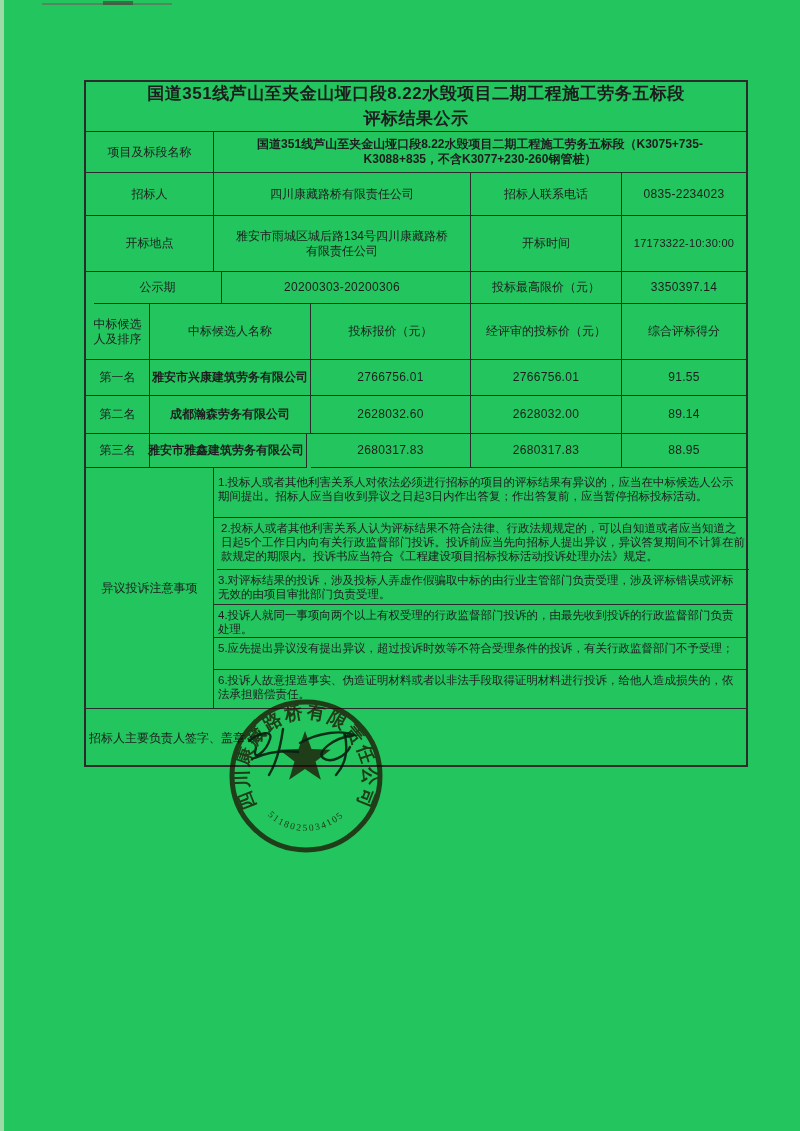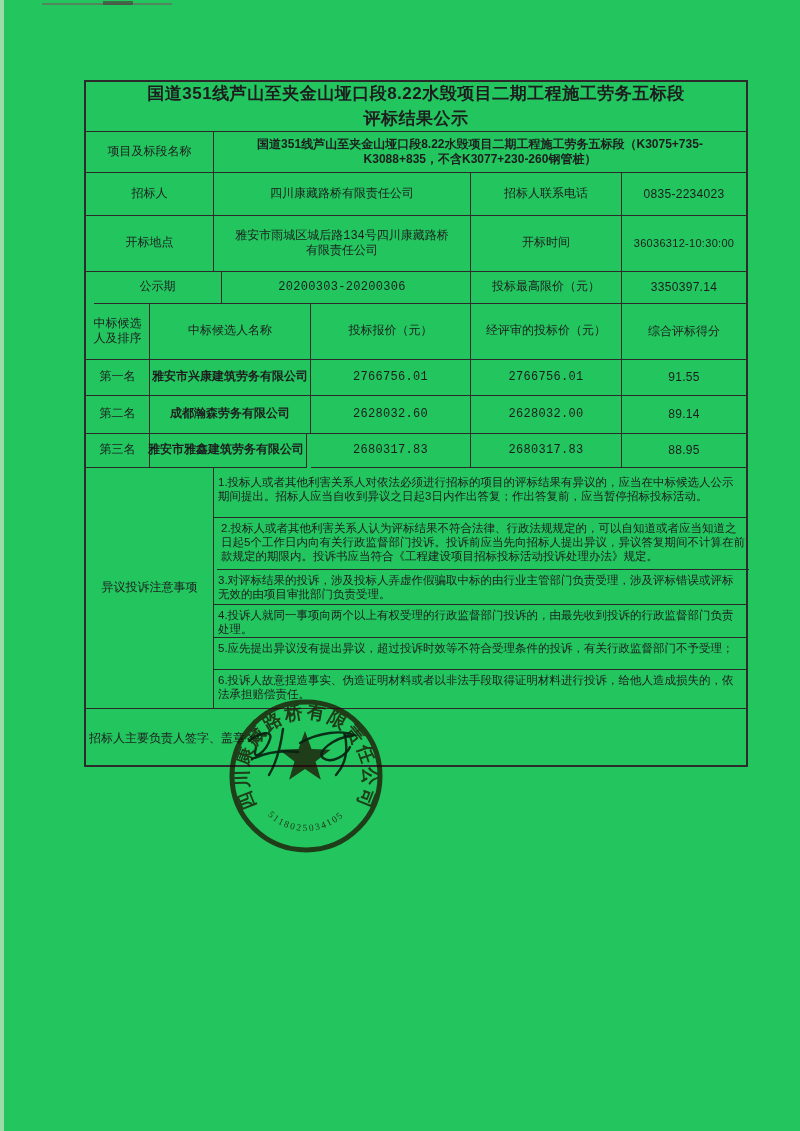--- a/index.html
+++ b/index.html
@@ -21,21 +21,21 @@
     position:absolute; left:84px; top:80px; width:664px; height:687px;
     border:2px solid #2b2b2b;
   }
   .cell {
     position:absolute;
     border-color:#2b2b2b;
     display:flex; align-items:center; justify-content:center;
     text-align:center; line-height:1.25;
     font-size:12px;
   }
-  .br { border-right:1px solid #2b2b2b;font-family:Liberation Mono, monospace; }
+  .br { border-right:1px solid #2b2b2b; }
   .bb { border-bottom:1px solid #2b2b2b; }
   .title-cell { font-size:17px; font-weight:700; flex-direction:column; line-height:1.45; letter-spacing:.5px; }
   .lbl { font-weight:400; }
   .bold { font-weight:700; }
   .num { letter-spacing:.3px; }
   .small { font-size:11px; }
   .notice-item {
     align-items:flex-start; justify-content:flex-start;
     text-align:left; padding:3px 3px 0 4px;
     font-size:11.5px; line-height:14px; overflow:hidden;
@@ -72,21 +72,21 @@
     <div class="cell bb bold" style="left:128px;top:50px;width:532px;height:41px;padding:0 6px;">国道351线芦山至夹金山垭口段8.22水毁项目二期工程施工劳务五标段（K3075+735-K3088+835，不含K3077+230-260钢管桩）</div>
 
     <div class="cell br bb lbl" style="left:0;top:91px;width:128px;height:43px;">招标人</div>
     <div class="cell br bb" style="left:128px;top:91px;width:257px;height:43px;">四川康藏路桥有限责任公司</div>
     <div class="cell br bb lbl" style="left:385px;top:91px;width:151px;height:43px;">招标人联系电话</div>
     <div class="cell bb num" style="left:536px;top:91px;width:124px;height:43px;">0835-2234023</div>
 
     <div class="cell br bb lbl" style="left:0;top:134px;width:128px;height:56px;">开标地点</div>
     <div class="cell br bb" style="left:128px;top:134px;width:257px;height:56px;padding:0 16px;">雅安市雨城区城后路134号四川康藏路桥有限责任公司</div>
     <div class="cell br bb lbl" style="left:385px;top:134px;width:151px;height:56px;">开标时间</div>
-    <div class="cell bb num small" style="left:536px;top:134px;width:124px;height:56px;">36036312-10:30:00</div>
+    <div class="cell bb num small" style="left:536px;top:134px;width:124px;height:56px;">17173322-10:30:00</div>
 
     <div class="cell br bb lbl" style="left:8px;top:190px;width:128px;height:32px;">公示期</div>
     <div class="cell br bb num" style="left:128px;top:190px;width:257px;height:32px;">20200303-20200306</div>
     <div class="cell br bb lbl" style="left:385px;top:190px;width:151px;height:32px;">投标最高限价（元）</div>
     <div class="cell bb num" style="left:536px;top:190px;width:124px;height:32px;">3350397.14</div>
 
     <div class="cell br bb" style="left:0;top:222px;width:64px;height:56px;padding:0 4px;">中标候选人及排序</div>
     <div class="cell br bb" style="left:64px;top:222px;width:161px;height:56px;">中标候选人名称</div>
     <div class="cell br bb" style="left:225px;top:222px;width:160px;height:56px;">投标报价（元）</div>
     <div class="cell br bb" style="left:385px;top:222px;width:151px;height:56px;">经评审的投标价（元）</div>

